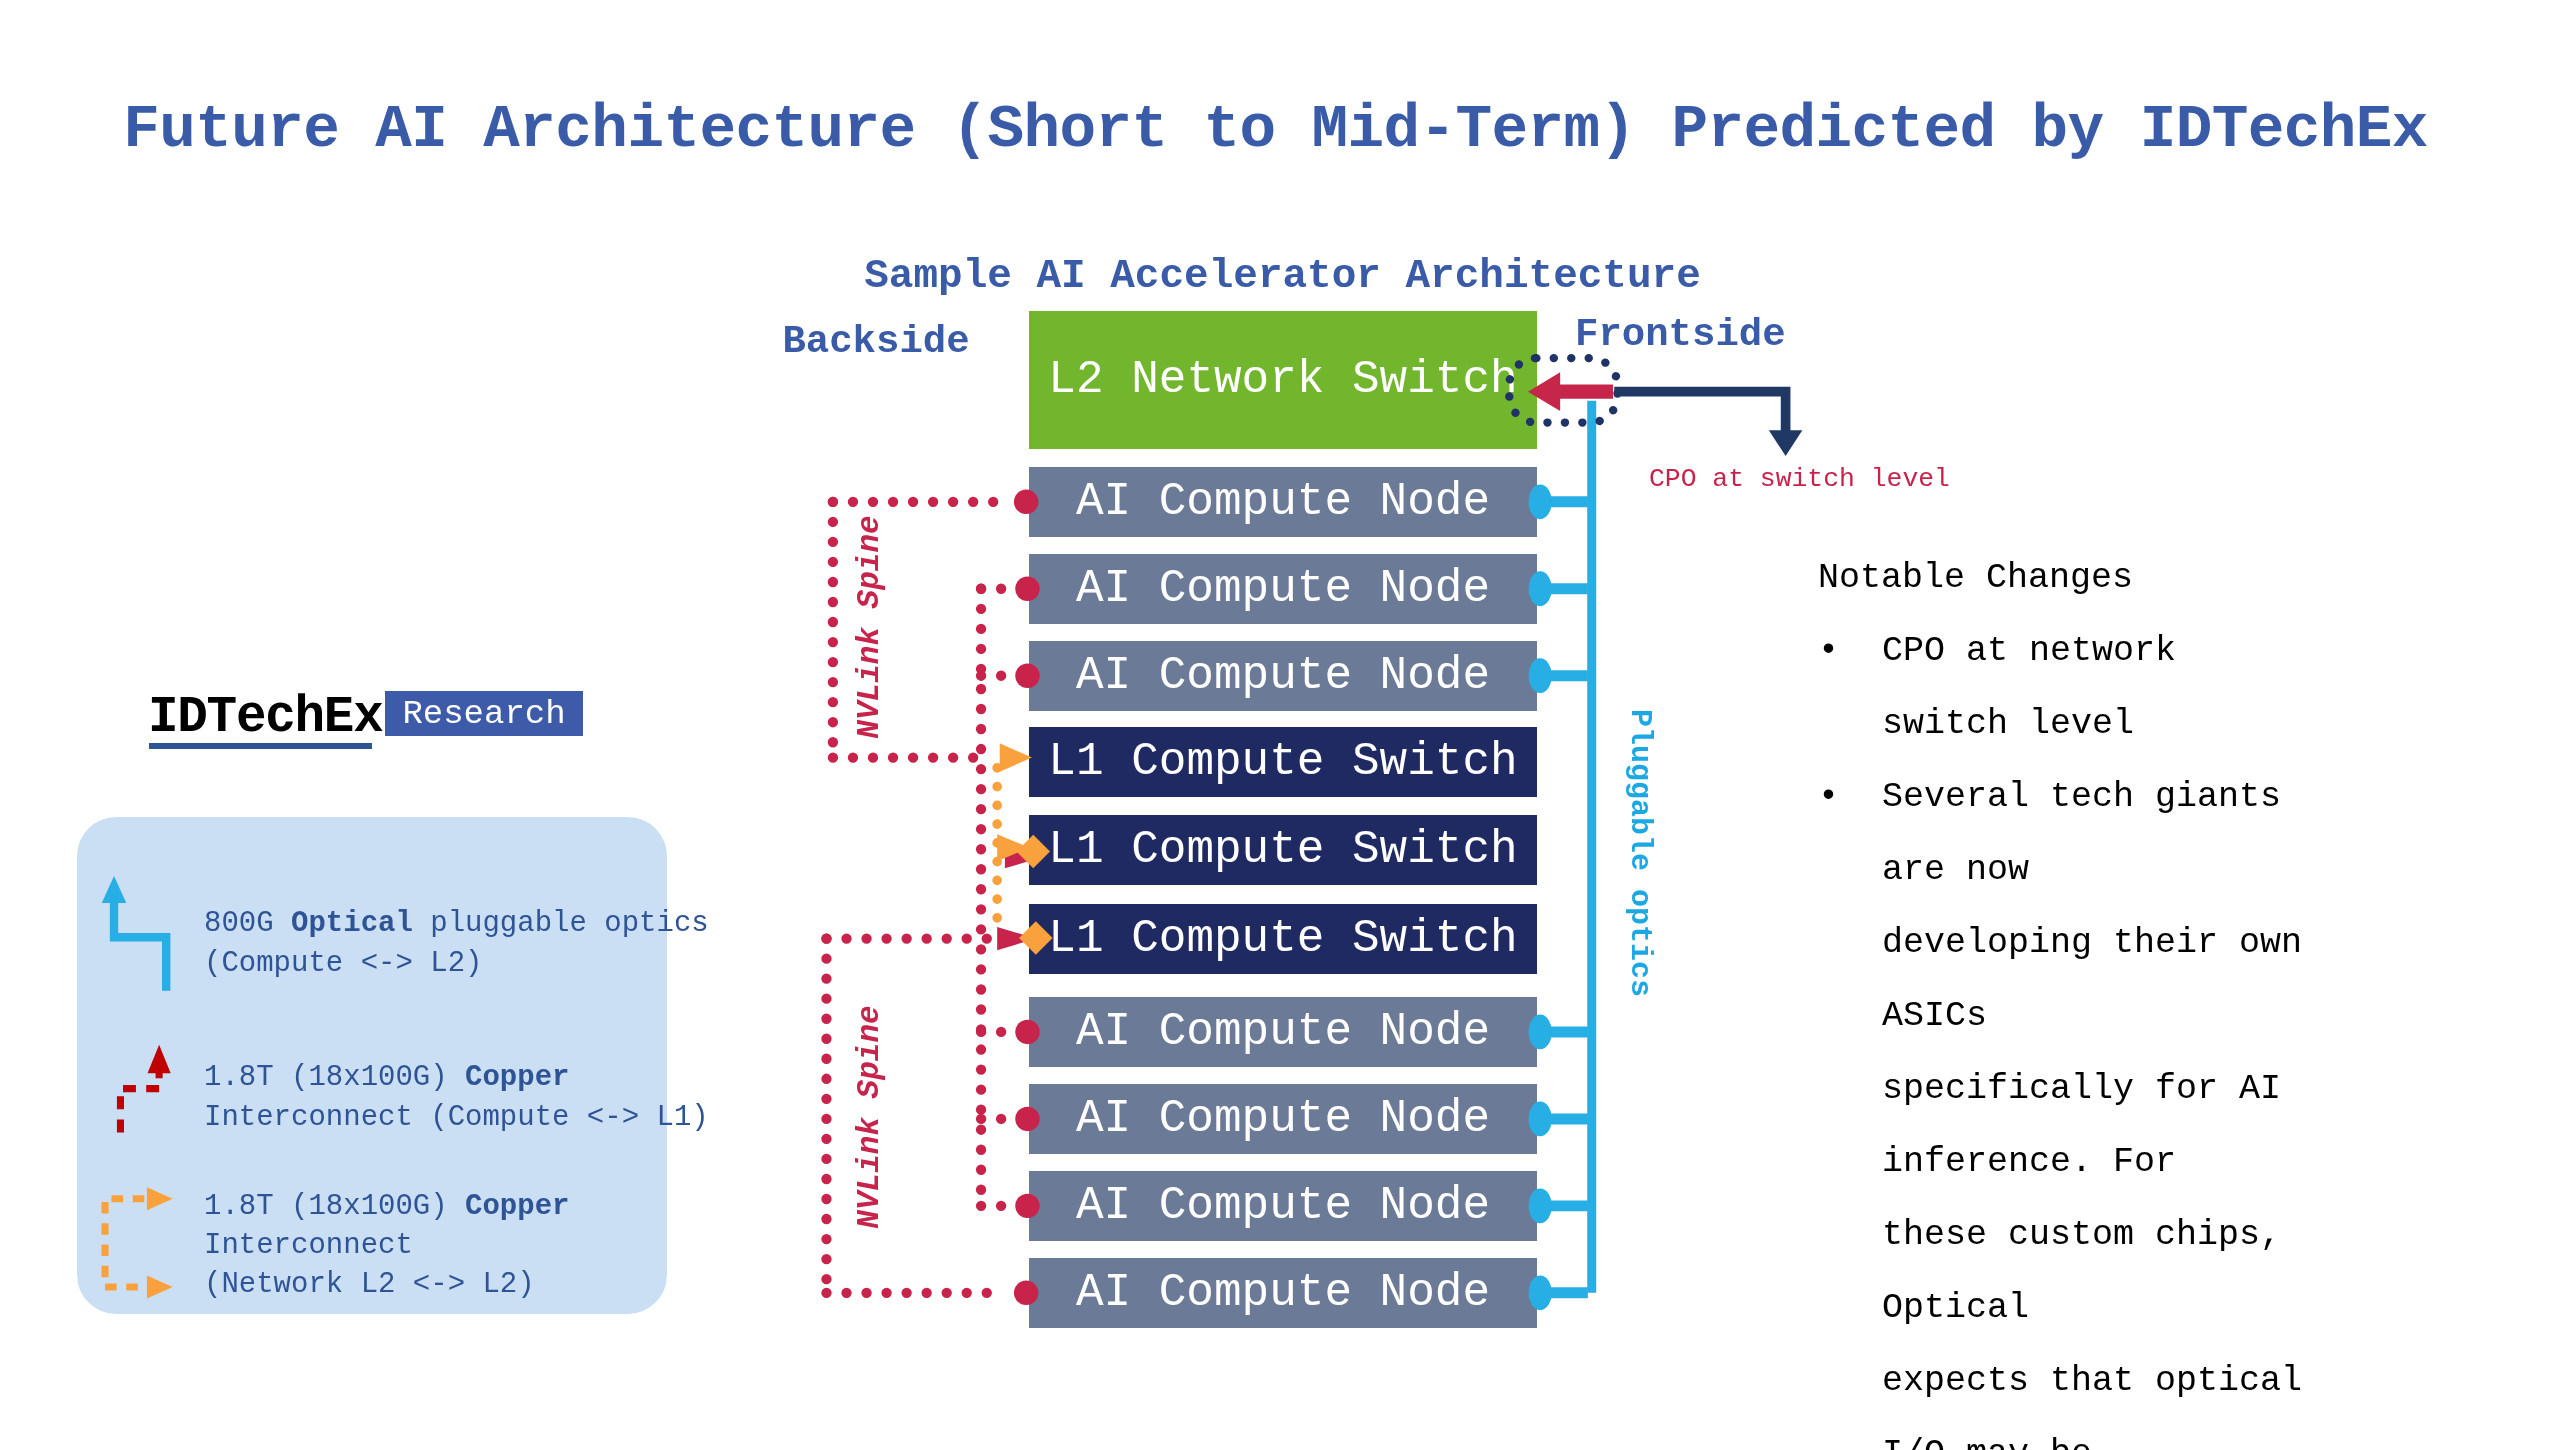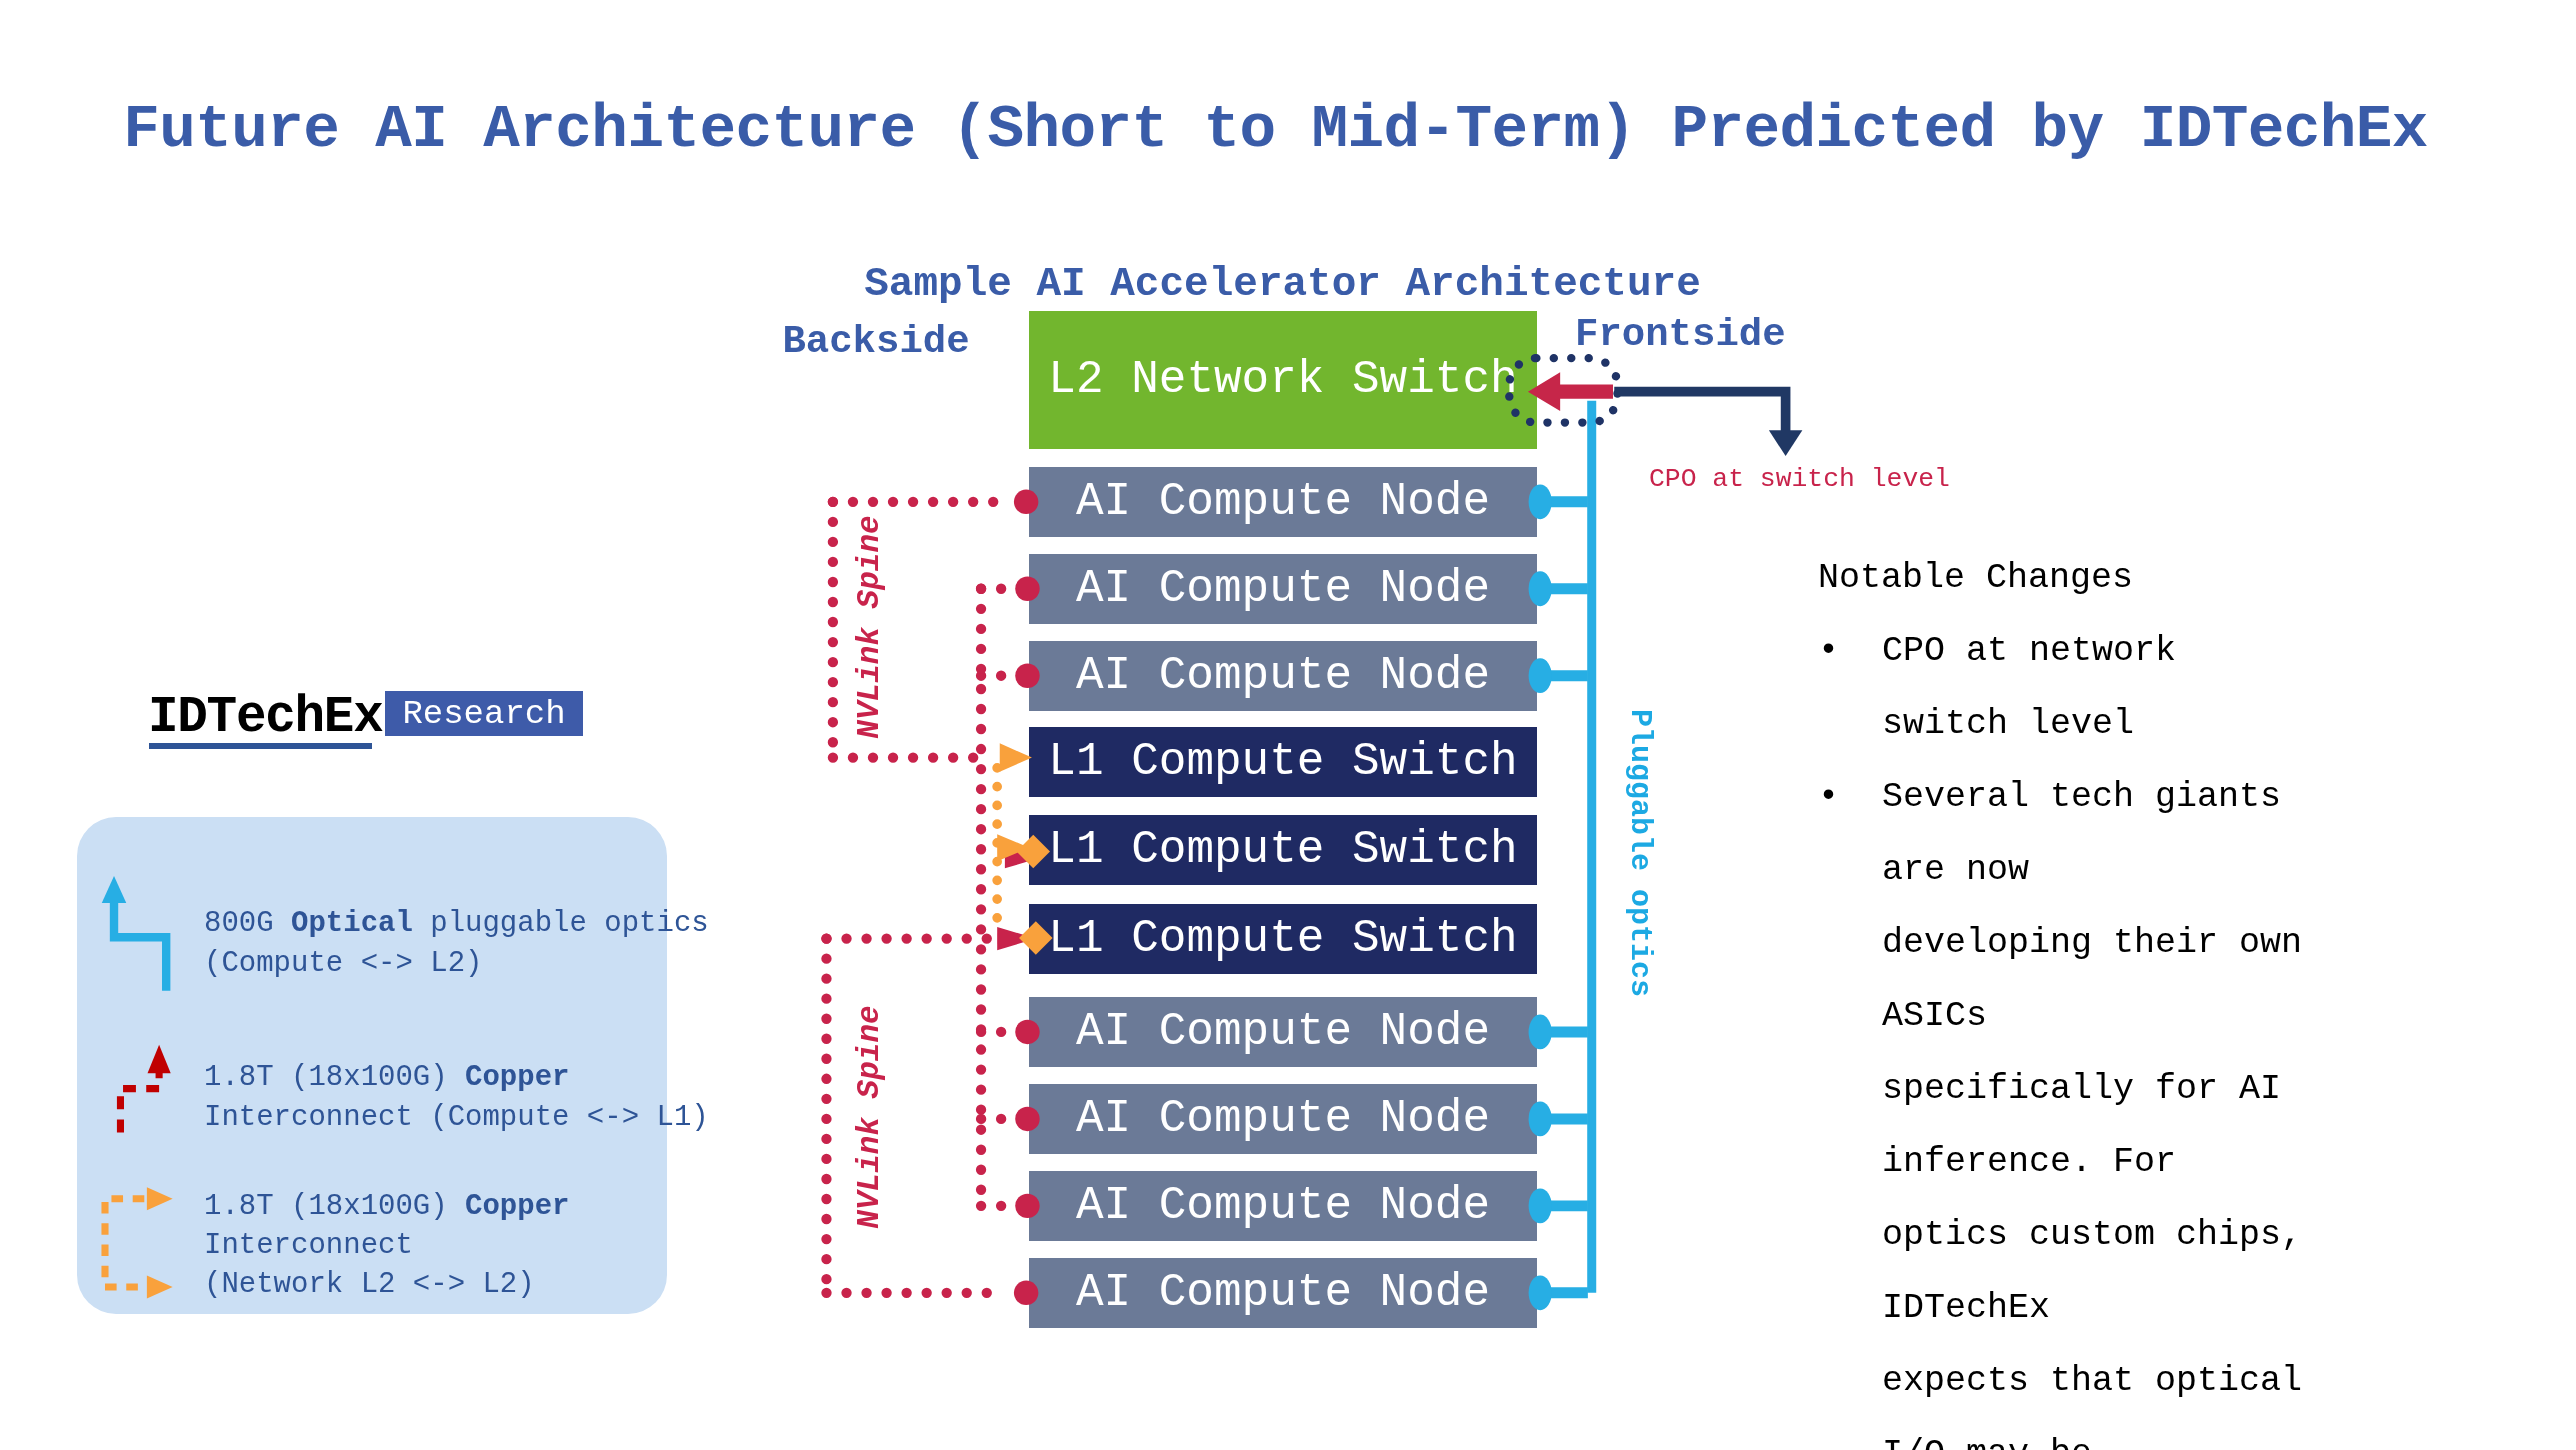--- a/index.html
+++ b/index.html
@@ -9,21 +9,21 @@
   }
   .abs { position:absolute; }
 
   
   .title {
     left:0; top:95px; width:2551px; text-align:center;
     font-size:61px; font-weight:bold; color:#3A5CA8; letter-spacing:-0.6px;
   }
   .subtitle {
     left:835px; top:253px; width:895px; text-align:center;
-    font-size:41px; font-weight:bold; color:#3A5CA8;margin-top:8px;
+    font-size:41px; font-weight:bold; color:#3A5CA8;
   }
   .side-label { font-size:39px; font-weight:bold; color:#3A5CA8; }
   .backside { left:747px; top:320px; width:258px; text-align:center; }
   .frontside { left:1575px; top:313px; }
 
   
   .bx {
     left:1029px; width:508px; position:absolute;
     display:flex; align-items:center; justify-content:center;
     color:#ffffff; font-size:46px; font-weight:400; white-space:nowrap;
@@ -189,21 +189,21 @@
     <div class="nrow">
         <span class="nbullet"></span>
         <span>developing their own ASICs</span>
       </div>
     <div class="nrow">
         <span class="nbullet"></span>
         <span>specifically for AI inference. For</span>
       </div>
     <div class="nrow">
         <span class="nbullet"></span>
-        <span>optics custom chips, IDTechEx</span>
+        <span>these custom chips, Optical</span>
       </div>
     <div class="nrow">
         <span class="nbullet"></span>
         <span>expects that optical I/O may be</span>
       </div>
 
   </div>
 
   <div class="abs legend-box"></div>
 

